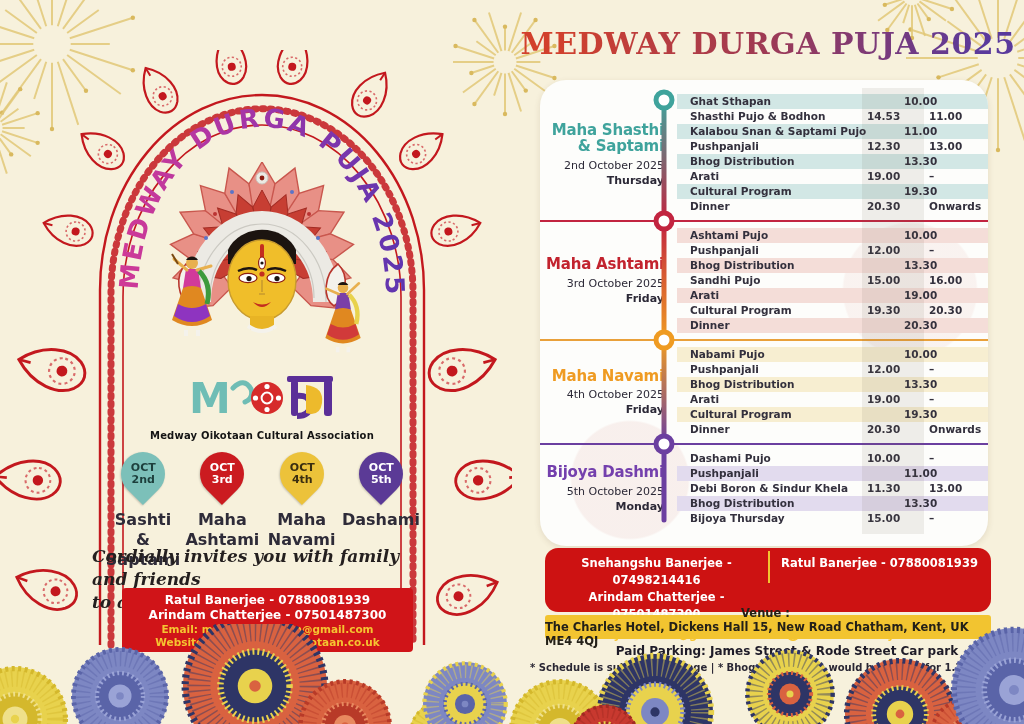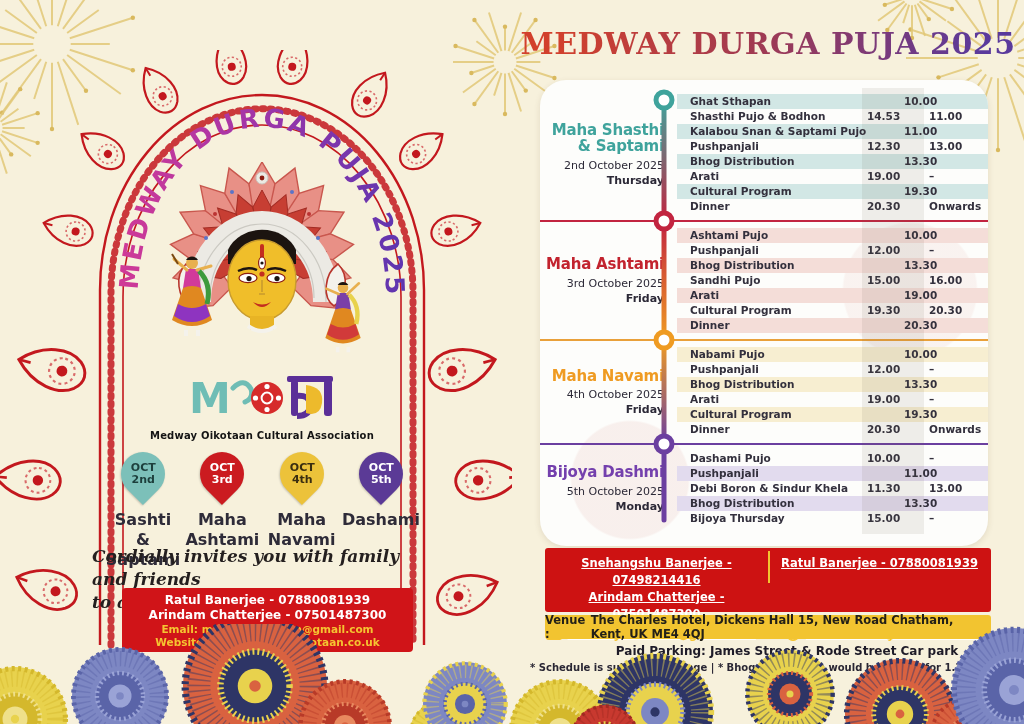--- a/index.html
+++ b/index.html
@@ -27,31 +27,31 @@
   .sec-rows{flex:1;padding:6px 0;}
   .srow{display:grid;grid-template-columns:177px 62px auto;height:15px;line-height:15px;
     padding-left:13px;font-size:10.5px;font-weight:600;color:#33303d;}
   .srow.striped{background:var(--stripe);gap:37px;}
   .sec-div{height:2px;}
   .time-band{position:absolute;left:322px;top:8px;bottom:12px;width:62px;
     background:rgba(110,100,80,.10);pointer-events:none;}
   .timeline{position:absolute;left:111px;top:0;pointer-events:none;}
 
   .contact-band{position:absolute;left:545px;top:548px;width:446px;height:64px;
-    background:#cd1212;border-radius:3px;color:#fff;text-decoration:underline;}
+    background:#cd1212;border-radius:13px;color:#fff;}
   .contact-grid{display:grid;grid-template-columns:1fr 1fr;padding-top:7px;position:relative;}
   .contact-grid .cell{text-align:center;font-size:11.5px;font-weight:700;line-height:17px;}
   .vdivider{position:absolute;left:50%;top:3px;width:2px;height:32px;background:#f2c430;}
   .contact-links{display:flex;justify-content:center;gap:30px;margin-top:4px;
     color:#f5c431;font-size:11.5px;font-weight:800;align-items:center;}
   .contact-links .lnk{display:flex;align-items:center;gap:6px;}
 
   .venue-bar{position:absolute;left:545px;top:615px;width:446px;height:24px;background:#f2c430;
     border-radius:3px;display:flex;align-items:center;justify-content:center;
-    font-size:11.5px;color:#232018;font-weight:700;}
+    font-size:11.5px;color:#232018;font-weight:700;flex-direction:column;}
   .venue-bar b{font-weight:800;margin-right:5px;}
   .parking-line{position:absolute;left:512px;top:644px;width:512px;text-align:center;
     font-size:12px;color:#1e1b28;font-weight:600;}
   .parking-line b{font-weight:800;margin-left:38px;}
   .notes-line{position:absolute;left:512px;top:662px;width:512px;text-align:center;
     font-size:10px;color:#2a2734;font-weight:600;}
 
   
   .byline{position:absolute;left:102px;top:348px;width:320px;text-align:center;
     font-size:17px;color:#4a4a4a;font-weight:600;}

